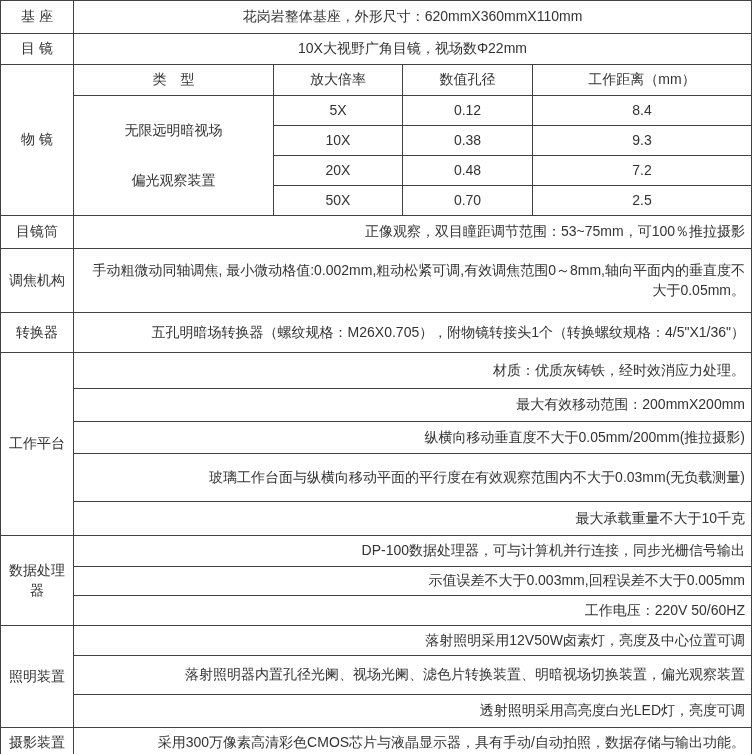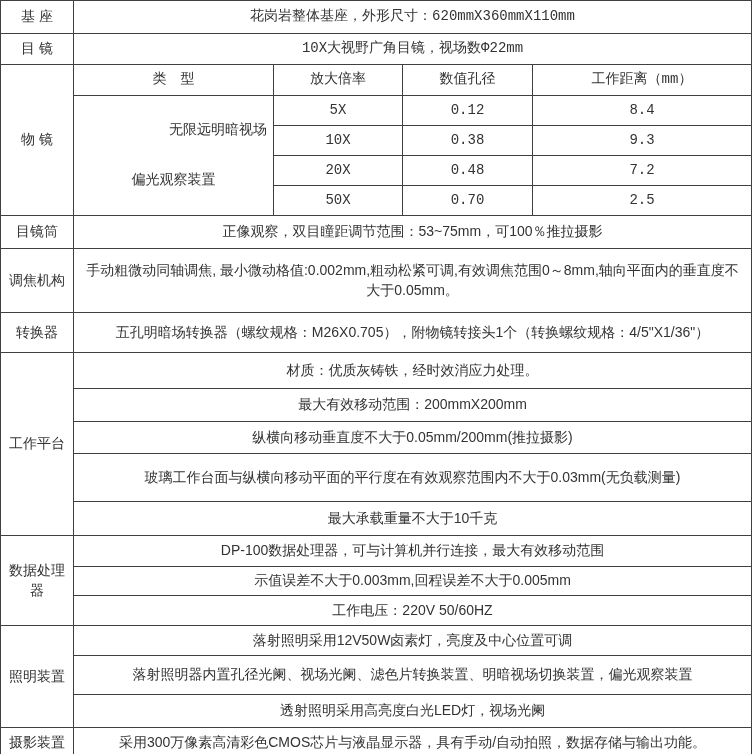--- a/index.html
+++ b/index.html
@@ -28,29 +28,27 @@
     padding: 2px 6px;
     overflow: hidden;
     line-height: 1.4;
   }
   td.lab {
     text-align: center;
     word-break: break-all;
   }
   td.center {
     text-align: center;
-    font-family: Liberation Mono, monospace;
   }
   td.left {
-    text-align: center;
+    text-align: right;
     padding-left: 13px;
   }
   .type-line1 {
     margin-bottom: 30px;
-    text-align: right;
   }
 </style>
 </head>
 <body>
 
 <div class="spec-wrap">
   <table class="spec">
     <colgroup>
       <col style="width:73px">
       <col style="width:200px">
@@ -130,38 +128,38 @@
       </tr>
       <tr style="height:48px">
         <td class="left" colspan="4">玻璃工作台面与纵横向移动平面的平行度在有效观察范围内不大于0.03mm(无负载测量)</td>
       </tr>
       <tr style="height:34px">
         <td class="left" colspan="4">最大承载重量不大于10千克</td>
       </tr>
 
       <tr style="height:31px">
         <td class="lab" rowspan="3">数据处理器</td>
-        <td class="left" colspan="4">DP-100数据处理器，可与计算机并行连接，最大有效移动范围</td>
+        <td class="left" colspan="4">DP-100数据处理器，可与计算机并行连接，同步光栅信号输出</td>
       </tr>
       <tr style="height:29px">
         <td class="left" colspan="4">示值误差不大于0.003mm,回程误差不大于0.005mm</td>
       </tr>
       <tr style="height:30px">
         <td class="left" colspan="4">工作电压：220V 50/60HZ</td>
       </tr>
 
       <tr style="height:30px">
         <td class="lab" rowspan="3">照明装置</td>
         <td class="left" colspan="4">落射照明采用12V50W卤素灯，亮度及中心位置可调</td>
       </tr>
       <tr style="height:39px">
         <td class="left" colspan="4">落射照明器内置孔径光阑、视场光阑、滤色片转换装置、明暗视场切换装置，偏光观察装置</td>
       </tr>
       <tr style="height:33px">
-        <td class="left" colspan="4">透射照明采用高亮度白光LED灯，视场光阑</td>
+        <td class="left" colspan="4">透射照明采用高亮度白光LED灯，亮度可调</td>
       </tr>
 
       <tr style="height:30px">
         <td class="lab">摄影装置</td>
         <td class="left" colspan="4">采用300万像素高清彩色CMOS芯片与液晶显示器，具有手动/自动拍照，数据存储与输出功能。</td>
       </tr>
 
     </tbody>
   </table>
 </div>

